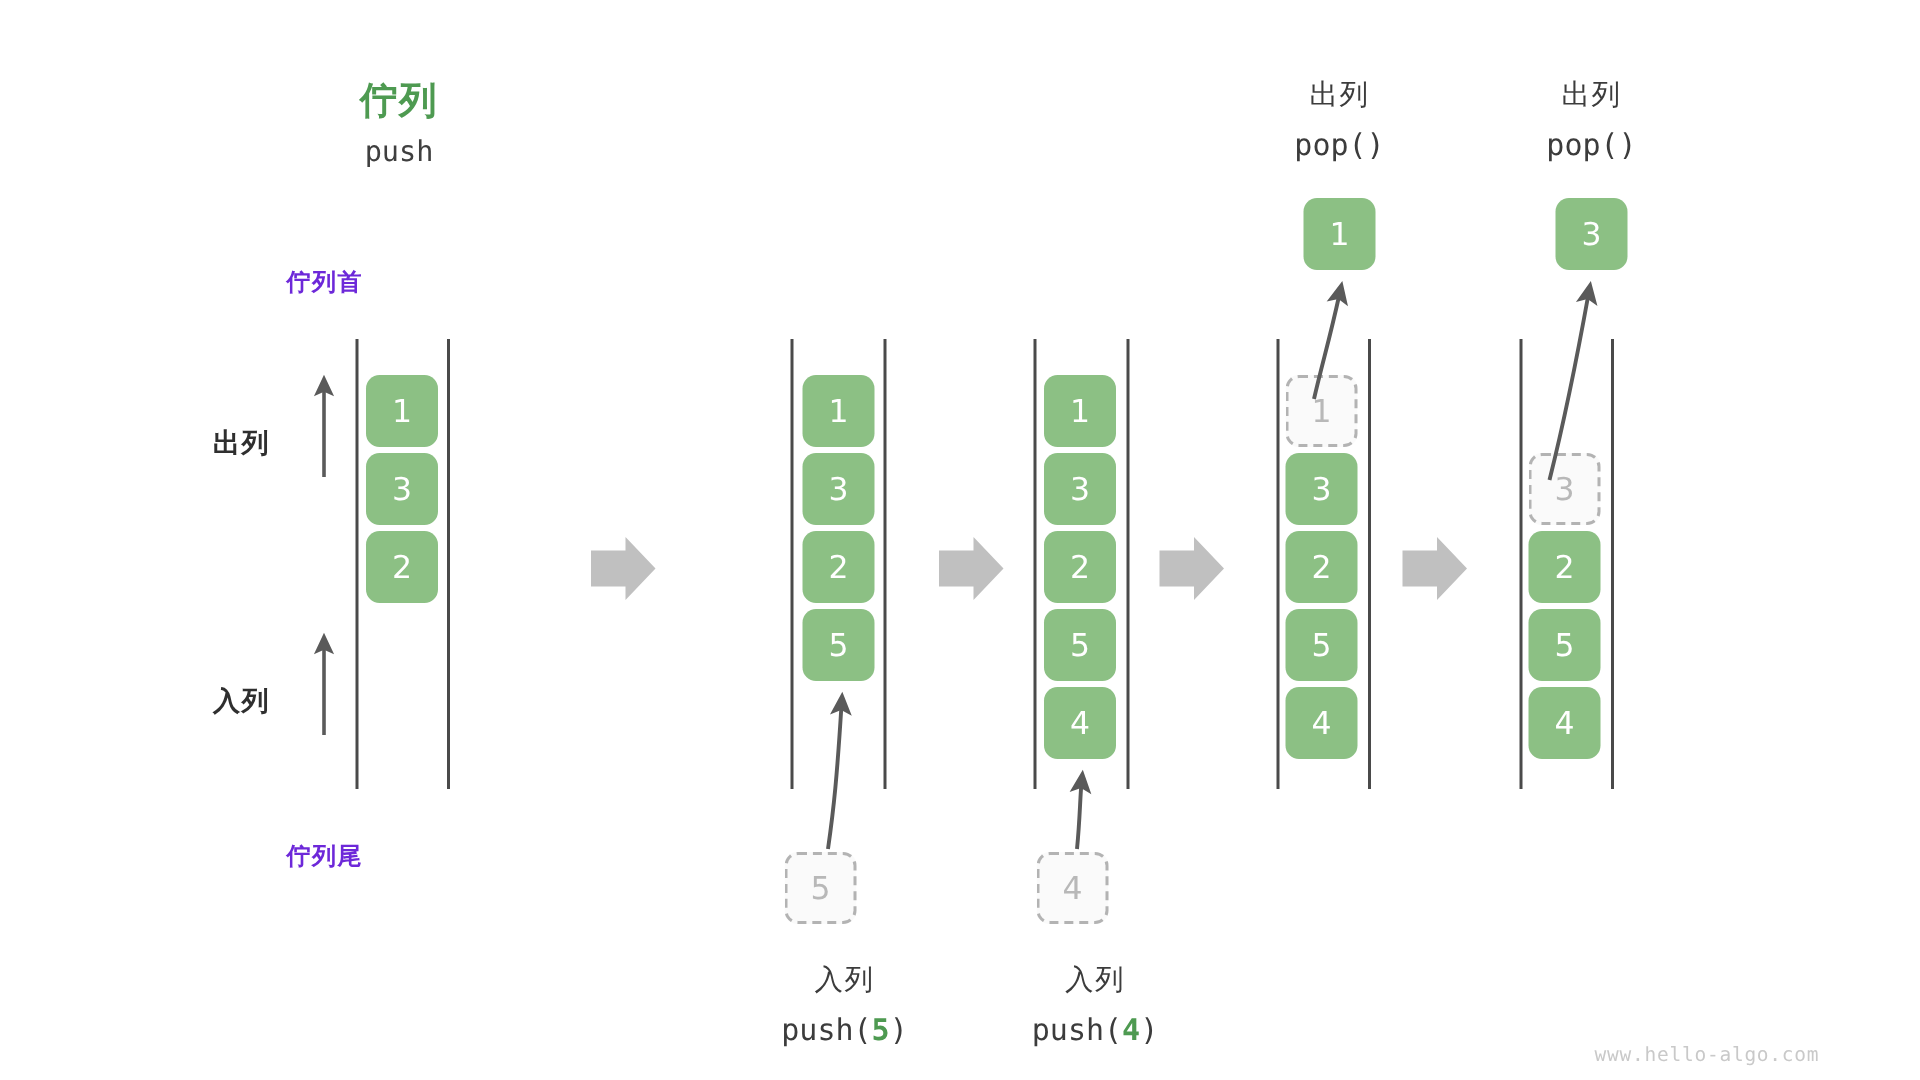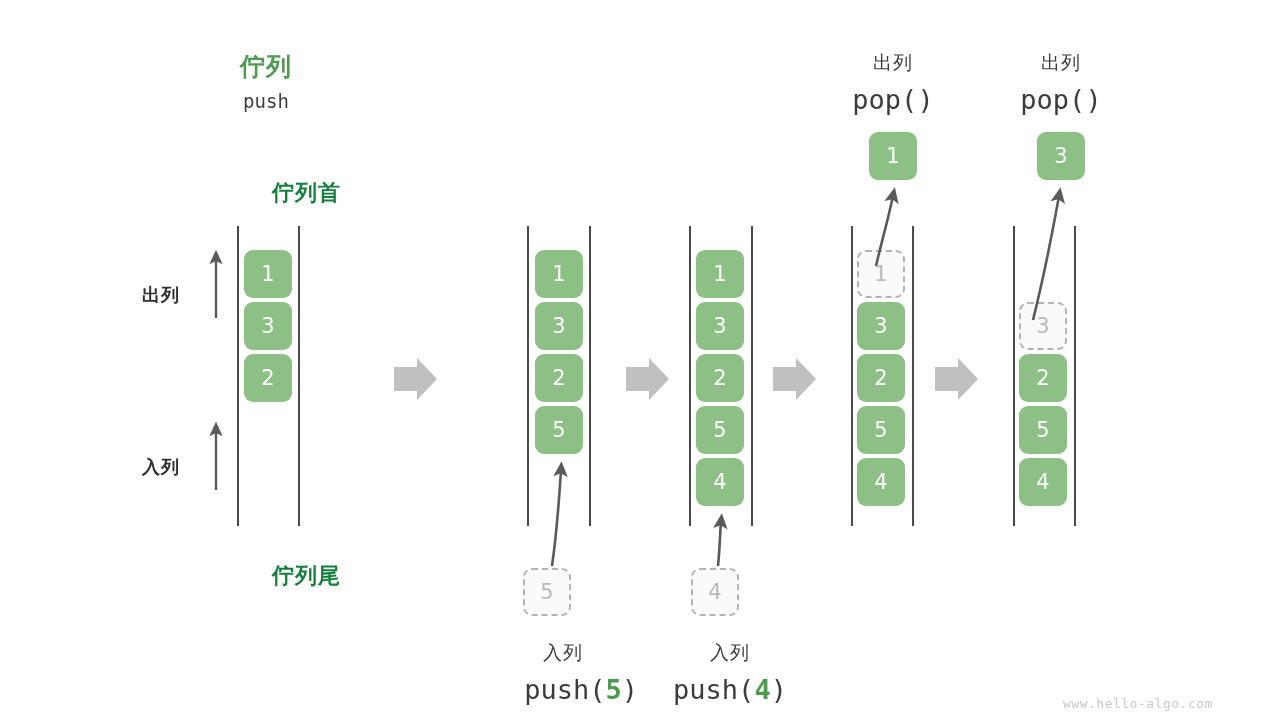--- a/index.html
+++ b/index.html
@@ -32,45 +32,45 @@
   }
   .title-en {
     position: absolute;
     font-family: "DejaVu Sans Mono", "Liberation Mono", monospace;
     font-size: 19px;
     color: #3f3f3f;
     text-align: center;
   }
   .head-label {
     position: absolute;
-    font-size: 22px;
+    font-size: 16px;
     font-weight: bold;
-    color: #15803d;
-    text-align: right;
+    color: #6d28d9;
+    text-align: left;
     letter-spacing: 1px;
   }
   .side-label {
     position: absolute;
     font-size: 18px;
     font-weight: bold;
     color: #2f2f2f;
     text-align: right;
     letter-spacing: 1px;
   }
   .op-cn {
     position: absolute;
     font-size: 19px;
     color: #3c3c3c;
     text-align: center;
     letter-spacing: 1px;
   }
   .op-code {
     position: absolute;
     font-family: "DejaVu Sans Mono", "Liberation Mono", monospace;
-    font-size: 27px;
+    font-size: 20px;
     color: #3c3c3c;
     text-align: center;
     white-space: pre;
   }
   .op-code .num { color: #4e9a51; font-weight: bold; }
   .watermark {
     position: absolute;
     font-family: "DejaVu Sans Mono", "Liberation Mono", monospace;
     font-size: 13px;
     color: #c9c9c9;
@@ -134,21 +134,21 @@
 
   <div>
     <div class="rail" style="left:527px; top:208px; height:300px;"></div>
     <div class="rail" style="left:589px; top:208px; height:300px;"></div>
     <div class="cell" style="left:535px; top:232px;">1</div>
     <div class="cell" style="left:535px; top:284px;">3</div>
     <div class="cell" style="left:535px; top:336px;">2</div>
     <div class="cell" style="left:535px; top:388px;">5</div>
     <div class="cell ghost" style="left:523px; top:550px;">5</div>
     <div class="op-cn" style="left:488px; top:622px; width:150px;">入列</div>
-    <div class="op-code" style="left:488px; top:656px; width:150px;text-align:right;"><span>push(</span><span class="num">5</span><span>)</span></div>
+    <div class="op-code" style="left:488px; top:656px; width:150px;"><span>push(</span><span class="num">5</span><span>)</span></div>
   </div>
 
   <div>
     <div class="rail" style="left:689px; top:208px; height:300px;"></div>
     <div class="rail" style="left:751px; top:208px; height:300px;"></div>
     <div class="cell" style="left:696px; top:232px;">1</div>
     <div class="cell" style="left:696px; top:284px;">3</div>
     <div class="cell" style="left:696px; top:336px;">2</div>
     <div class="cell" style="left:696px; top:388px;">5</div>
     <div class="cell" style="left:696px; top:440px;">4</div>

